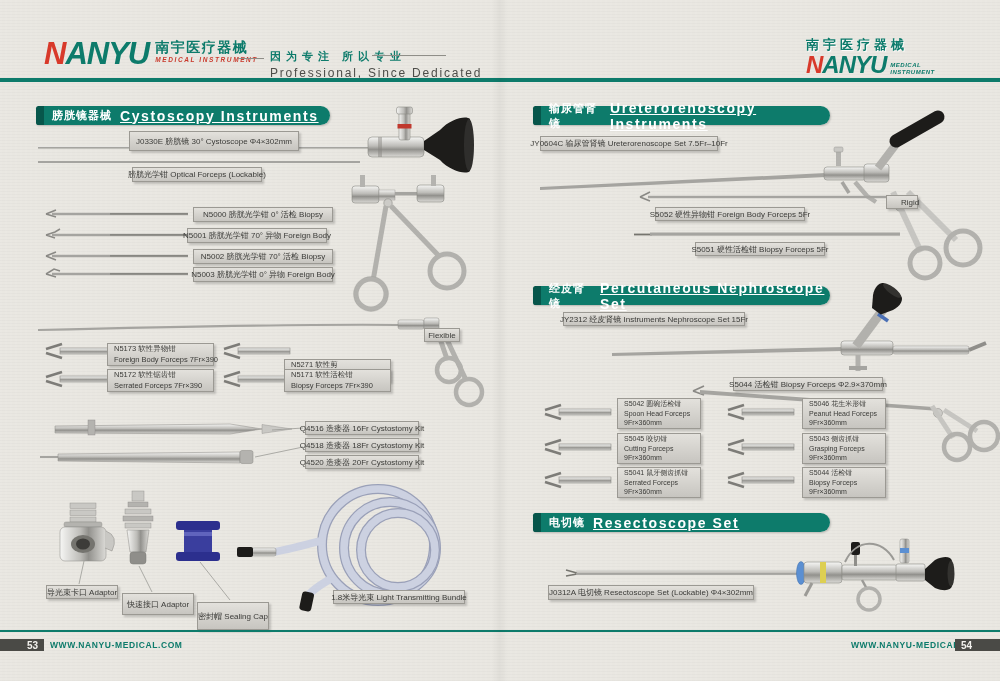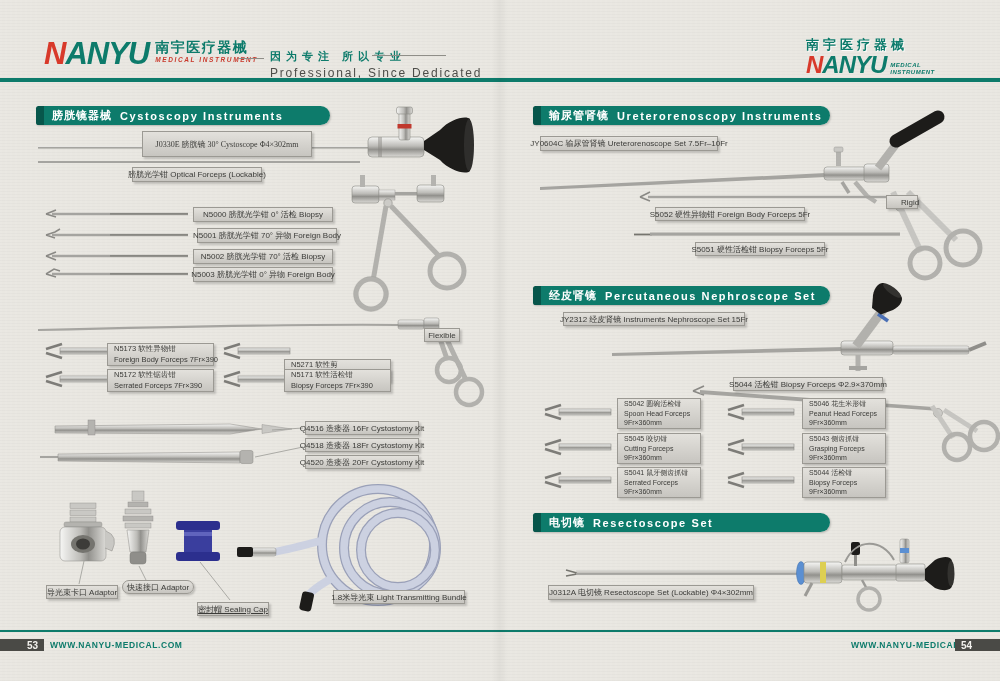--- a/index.html
+++ b/index.html
@@ -27,21 +27,21 @@
   .corner .crow{display:flex;align-items:flex-end;gap:4px;}
   .corner .cbig{font-style:italic;font-weight:900;font-size:24px;line-height:22px;color:#0d7b6b;letter-spacing:-1px;}
   .corner .cbig .n1{color:#d8392a;}
   .corner .csub{color:#0d7b6b;font-weight:bold;font-size:6px;font-style:italic;letter-spacing:.5px;line-height:7px;}
   .hline{position:absolute;left:0;width:1000px;background:#0d7b6b;}
   
   .secbar{position:absolute;height:19px;box-sizing:border-box;color:#fff;display:flex;align-items:center;
     padding-left:16px;gap:8px;border-radius:3px 11px 11px 3px;
     background:linear-gradient(90deg,#07564b 0 8px,#0d7b6b 8px);box-shadow:1px 1px 2px rgba(0,0,0,.2);}
   .secbar .scn{font-weight:bold;font-size:11px;letter-spacing:1px;}
-  .secbar .sen{font-weight:bold;font-size:11px;letter-spacing:1.6px;}
+  .secbar .sen{font-weight:bold;font-size:14px;letter-spacing:1.6px;text-decoration:underline;}
   
   .lbl,.tag{position:absolute;box-sizing:border-box;background:linear-gradient(#e3e1dc,#c7c5c0);
     border:1px solid #9b9993;box-shadow:1.5px 1.5px 2px rgba(0,0,0,.18);
     color:#3b3b38;display:flex;align-items:center;justify-content:center;
     font-size:8px;white-space:nowrap;padding:1px 4px;}
   .lbl2{flex-direction:column;align-items:flex-start;justify-content:center;font-size:7.5px;line-height:1.35;white-space:nowrap;padding:2px 6px;}
   .lbl3{flex-direction:column;align-items:flex-start;justify-content:center;font-size:7px;line-height:1.35;white-space:nowrap;padding:2px 6px;}
   .tag{font-size:8px;}
   svg.art{position:absolute;left:0;top:0;pointer-events:none;}
   
@@ -299,25 +299,25 @@
       <rect x="896" y="564" width="29" height="17" rx="2" fill="url(#met)" stroke="#8a8985" stroke-width=".6"></rect>
       <path d="M925,569 L935,560 C945,555 951,557 952,561 L952,586 C951,590 945,592 935,588 L925,580 Z" fill="#1d1c1a"></path>
       <ellipse cx="951" cy="573.5" rx="3.5" ry="13" fill="#33322f"></ellipse>
     </g>
   </svg>
 
   <div class="secbar" style="left:36px;top:106px;width:294px;">
     <span class="scn">膀胱镜器械</span>
     <span class="sen">Cystoscopy Instruments</span>
   </div>
-  <div class="lbl" style="left:142px;top:131px;width:170px;height:26px;font-family:Liberation Serif, serif;">J0330E 膀胱镜 30°  Cystoscope  Φ4×302mm</div>
+  <div class="lbl" style="left:129px;top:131px;width:170px;height:20px;">J0330E 膀胱镜 30°  Cystoscope  Φ4×302mm</div>
   <div class="lbl" style="left:132px;top:167px;width:130px;height:15px;">膀胱光学钳 Optical Forceps (Lockable)</div>
 
   <div class="lbl" style="left:193px;top:207px;width:140px;height:15px;">N5000 膀胱光学钳  0°  活检 Biopsy</div>
-  <div class="lbl" style="left:197px;top:228px;width:140px;height:15px;">N5001 膀胱光学钳 70°  异物 Foreign Body</div>
+  <div class="lbl" style="left:187px;top:228px;width:140px;height:15px;">N5001 膀胱光学钳 70°  异物 Foreign Body</div>
   <div class="lbl" style="left:193px;top:249px;width:140px;height:15px;">N5002 膀胱光学钳 70°  活检 Biopsy</div>
   <div class="lbl" style="left:193px;top:267px;width:140px;height:15px;">N5003 膀胱光学钳  0°  异物 Foreign Body</div>
 
   <div class="tag" style="left:424px;top:328px;width:36px;height:14px;">Flexible</div>
 
   <div class="lbl lbl2" style="left:107px;top:343px;width:107px;height:23px;">
     <span>N5173 软性异物钳</span>
       <span>Foreign Body Forceps 7Fr×390</span>
   </div>
   <div class="lbl lbl2" style="left:284px;top:359px;width:107px;height:23px;">
@@ -331,22 +331,22 @@
   <div class="lbl lbl2" style="left:284px;top:369px;width:107px;height:23px;">
     <span>N5171 软性活检钳</span>
       <span>Biopsy Forceps 7Fr×390</span>
   </div>
 
   <div class="lbl" style="left:305px;top:421px;width:114px;height:14px;text-align:right;">Q4516 造瘘器 16Fr Cystostomy Kit</div>
   <div class="lbl" style="left:305px;top:438px;width:114px;height:14px;">Q4518 造瘘器 18Fr Cystostomy Kit</div>
   <div class="lbl" style="left:305px;top:455px;width:114px;height:14px;">Q4520 造瘘器 20Fr Cystostomy Kit</div>
 
   <div class="lbl" style="left:46px;top:585px;width:72px;height:14px;">导光束卡口 Adaptor</div>
-  <div class="lbl" style="left:122px;top:580px;width:72px;height:14px;border-radius:7px;">快速接口 Adaptor</div>
-  <div class="lbl" style="left:197px;top:602px;width:72px;height:14px;text-decoration:underline;">密封帽 Sealing Cap</div>
+  <div class="lbl" style="left:122px;top:593px;width:72px;height:22px;">快速接口 Adaptor</div>
+  <div class="lbl" style="left:197px;top:602px;width:72px;height:28px;">密封帽 Sealing Cap</div>
   <div class="lbl" style="left:333px;top:590px;width:132px;height:14px;">1.8米导光束  Light Transmitting Bundle</div>
 
   <div class="secbar" style="left:533px;top:106px;width:297px;">
     <span class="scn">输尿管肾镜</span>
     <span class="sen">Ureterorenoscopy Instruments</span>
   </div>
   <div class="lbl" style="left:540px;top:136px;width:178px;height:15px;">JY0604C 输尿管肾镜 Ureterorenoscope Set 7.5Fr–10Fr</div>
   <div class="tag" style="left:886px;top:195px;width:32px;height:14px;padding-left:20px;">Rigid</div>
   <div class="lbl" style="left:655px;top:207px;width:150px;height:14px;">S5052 硬性异物钳 Foreign Body Forceps 5Fr</div>
   <div class="lbl" style="left:695px;top:242px;width:130px;height:14px;">S5051 硬性活检钳 Biopsy Forceps 5Fr</div>

